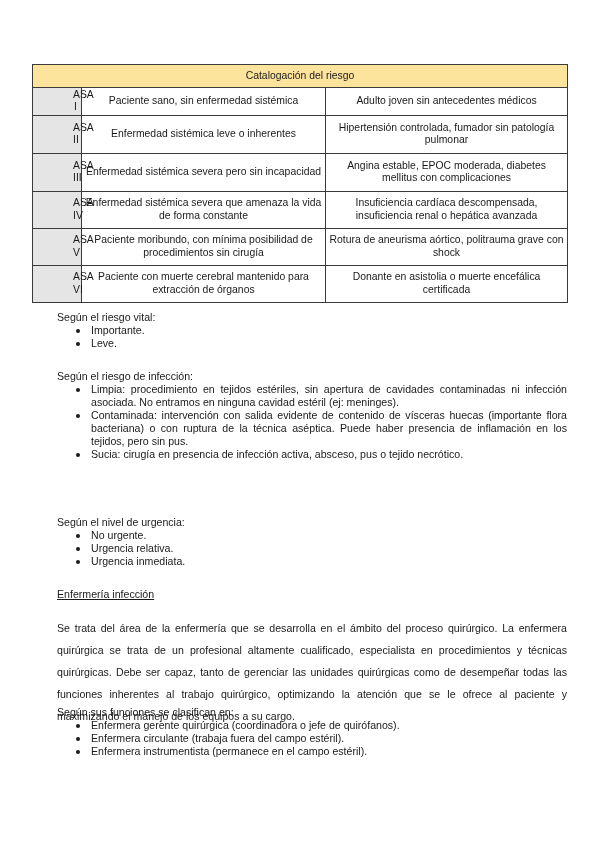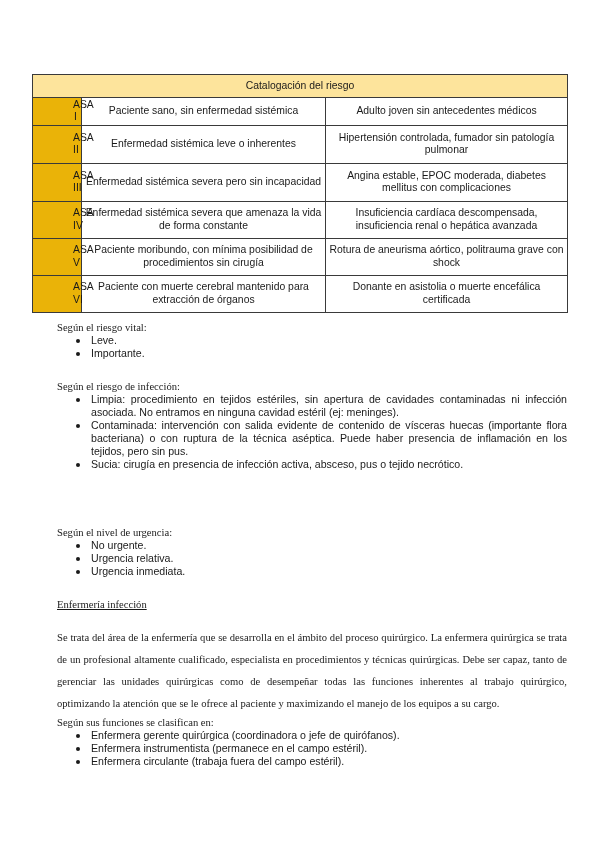--- a/index.html
+++ b/index.html
@@ -1,45 +1,45 @@
 <!DOCTYPE html>
 <html><head>
 <meta charset="utf-8">
 <style>
   html, body { margin: 0; padding: 0; background: #ffffff; }
   body {
     width: 600px; height: 848px; position: relative; overflow: hidden;
     font-family: "Liberation Sans", sans-serif; color: #1a1a1a;
     font-size: 10.6px; line-height: 13px;
   }
-  .page { position: absolute; left: 0; top: 16px; width: 600px; height: 676px; }
+  .page { position: absolute; left: 0; top: 6px; width: 600px; height: 676px; }
 
   table.risk {
     position: absolute; left: 32px; top: 58px; width: 535px;
     border-collapse: collapse; table-layout: fixed;
     font-size: 10.4px; line-height: 12.4px;
   }
   table.risk td, table.risk th {
     border: 1px solid #3a3a3a; text-align: center; vertical-align: middle;
     padding: 1px 3px; font-weight: normal;
   }
   table.risk th.title-cell { background: #fde49c; height: 20px; }
-  table.risk td.asa { background: #eab308; padding-left: 40px; }
+  table.risk td.asa { background: #e5e5e5; padding-left: 40px; }
   table.risk col.c1 { width: 49px; }
   table.risk col.c2 { width: 244px; }
   table.risk col.c3 { width: 242px; }
   tr.r1 td { height: 22px; }
   tr.r2 td { height: 35px; }
   tr.r3 td { height: 35px; }
   tr.r4 td { height: 34px; }
   tr.r5 td { height: 34px; }
   tr.r6 td { height: 34px; }
 
   .block { position: absolute; left: 57px; width: 510px; }
-  .block p { margin: 0; font-family: Liberation Serif, serif; }
+  .block p { margin: 0; }
   ul.bul { margin: 0; padding: 0; list-style: none; }
   ul.bul li { position: relative; padding-left: 34px; text-align: justify; }
   ul.bul li::before {
     content: ""; position: absolute; left: 19px; top: 4.5px;
     width: 4px; height: 4px; border-radius: 50%; background: #1a1a1a;
   }
   .justify { text-align: justify; }
   .section-title { text-decoration: underline; }
 </style>
 </head>
@@ -86,22 +86,22 @@
       <td class="asa">ASA VI</td>
       <td>Paciente con muerte cerebral mantenido para extracción de órganos</td>
       <td>Donante en asistolia o muerte encefálica certificada</td>
     </tr>
   </tbody>
     </table>
 
   <div class="block" style="top:305px;">
     <p>Según el riesgo vital:</p>
     <ul class="bul">
+      <li>Importante.</li>
       <li>Leve.</li>
-      <li>Importante.</li>
     </ul>
   </div>
 
   <div class="block" style="top:364px;">
     <p>Según el riesgo de infección:</p>
     <ul class="bul">
       <li>Limpia: procedimiento en tejidos estériles, sin apertura de cavidades contaminadas ni infección asociada. No entramos en ninguna cavidad estéril (ej: meninges).</li>
       <li>Contaminada: intervención con salida evidente de contenido de vísceras huecas (importante flora bacteriana) o con ruptura de la técnica aséptica. Puede haber presencia de inflamación en los tejidos, pero sin pus.</li>
       <li>Sucia:  cirugía en presencia de infección activa, absceso, pus o tejido necrótico.</li>
     </ul>
@@ -121,18 +121,18 @@
   </div>
 
   <div class="block" style="top:611px; line-height:22px;">
     <p class="justify">Se trata del área de la enfermería que se desarrolla en el ámbito del proceso quirúrgico. La enfermera quirúrgica se trata de un profesional altamente cualificado, especialista en procedimientos y técnicas quirúrgicas. Debe ser capaz, tanto de gerenciar las unidades quirúrgicas como de desempeñar todas las funciones inherentes al trabajo quirúrgico, optimizando la atención que se le ofrece al paciente y maximizando el manejo de los equipos a su cargo.</p>
   </div>
 
   <div class="block" style="top:700px;">
     <p>Según sus funciones se clasifican en:</p>
     <ul class="bul">
       <li>Enfermera gerente quirúrgica (coordinadora o jefe de quirófanos).</li>
+      <li>Enfermera circulante (trabaja fuera del campo estéril).</li>
       <li>Enfermera instrumentista (permanece en el campo estéril).</li>
-      <li>Enfermera circulante (trabaja fuera del campo estéril).</li>
     </ul>
   </div>
 
 </div>
 
 </body></html>

